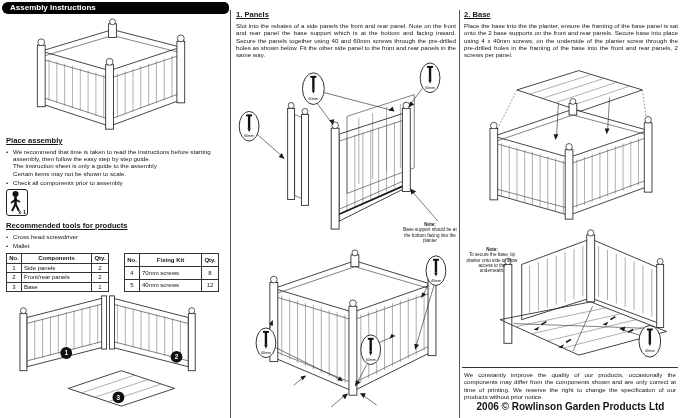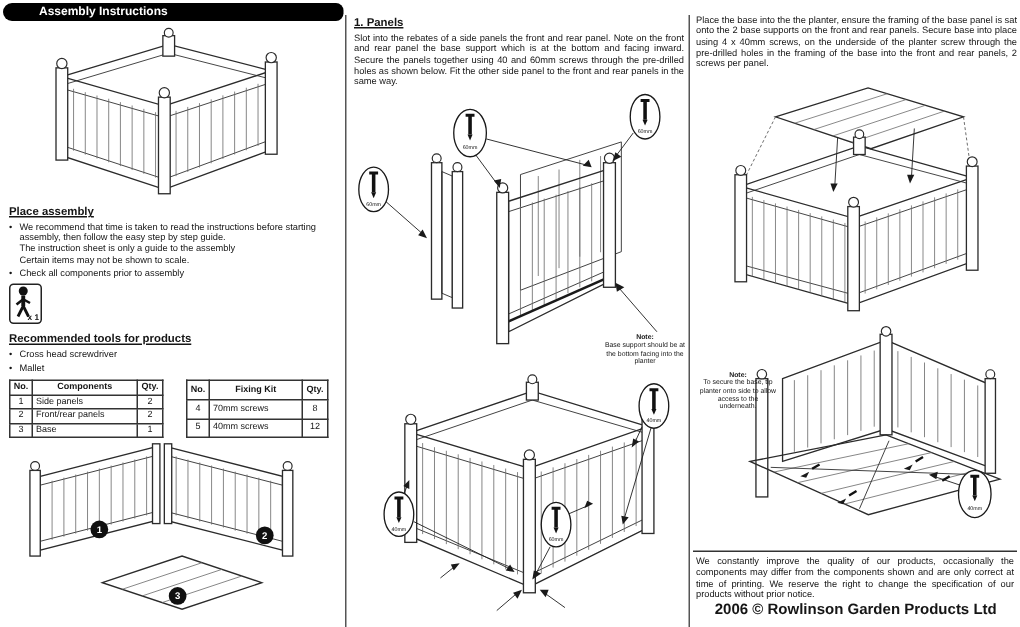--- a/index.html
+++ b/index.html
@@ -5,21 +5,21 @@
   * { margin:0; padding:0; box-sizing:border-box; }
   html,body { background:#e8e8e8; }
   .page {
     position:relative; width:680px; height:418px; background:#ffffff;
     font-family:"Liberation Sans", sans-serif; color:#151515; overflow:hidden;
     margin:0 auto;
   }
   .hdr {
     position:absolute; left:2px; top:2px; width:227px; height:12px;
     background:#000; color:#fff; border-radius:6px 5px 5px 6px;
-    font-size:8px; font-weight:bold; line-height:12px; padding-left:24px;
+    font-size:8px; font-weight:bold; line-height:12px; padding-left:8px;
   }
   .vdiv { position:absolute; top:10px; bottom:0; width:1px; background:#555; }
   .vd1 { left:230px; } .vd2 { left:459px; }
 
   .h2 { font-size:7.6px; font-weight:bold; text-decoration:underline; margin-bottom:3px; }
   .para { font-size:6.2px; line-height:7.3px; text-align:justify; }
   .bullets { margin:2px 0 0 0; }
   .bullet { display:flex; font-size:6.2px; line-height:7.2px; margin-bottom:2px; }
   .bullet .dot { width:7px; flex:0 0 7px; }
   .bullet .btxt { white-space:pre-line; }
@@ -340,20 +340,21 @@
       </g>
     </svg>
   </div>
 
   <div class="note note1">
     <div class="nt">Note:</div>
     <div>Base support should be at the bottom facing into the planter</div>
   </div>
 
   <div class="rcol">
+    <div class="h2">2. Base</div>
     <p class="para">Place the base into the the planter, ensure the framing of the base panel is sat onto the 2 base supports on the front and rear panels. Secure base into place using 4 x 40mm screws, on the underside of the planter screw through the pre-drilled holes in the framing of the base into the front and rear panels, 2 screws per panel.</p>
 
     <svg width="213" height="162" viewBox="0 0 215 168" style="margin-top:3px;">
       <g>
         <polygon class="ln" points="52,30 116,10 182,30 118,52"></polygon>
         <path class="slat" d="M65.2,34.4 129.2,14M78.4,38.8 142.4,18M91.6,43.2 155.6,22M104.8,47.6 168.8,26"></path>
       </g>
       <g>
         <line class="dash" x1="52" y1="30" x2="31" y2="72"></line>
         <line class="dash" x1="182" y1="30" x2="187" y2="66"></line>

